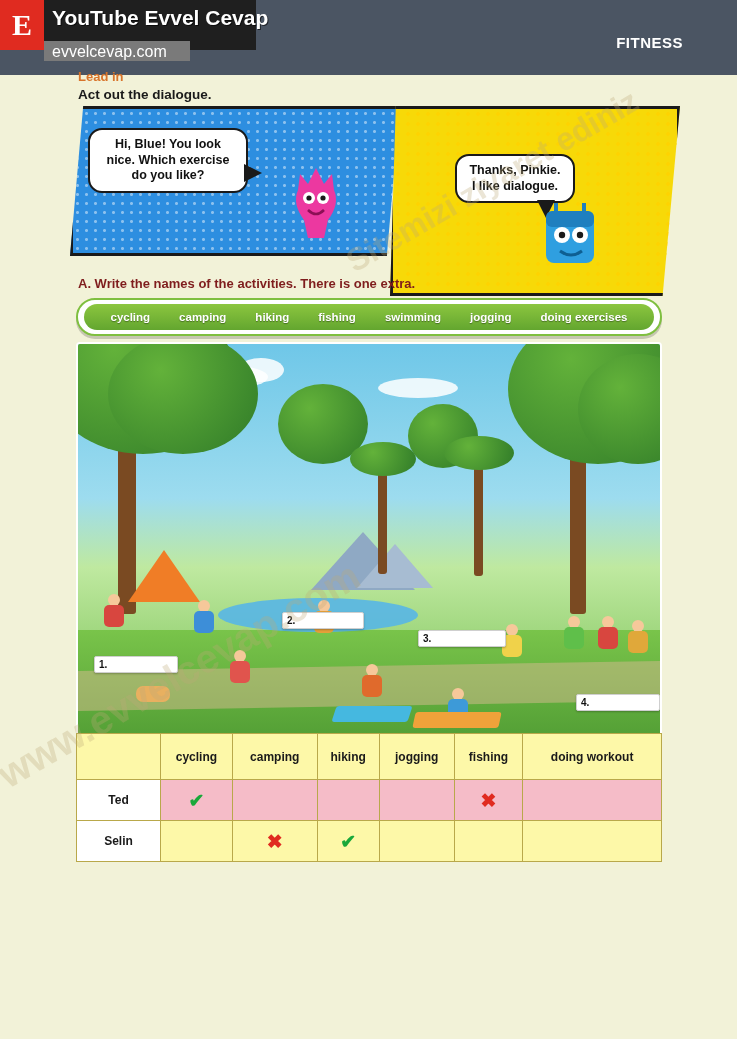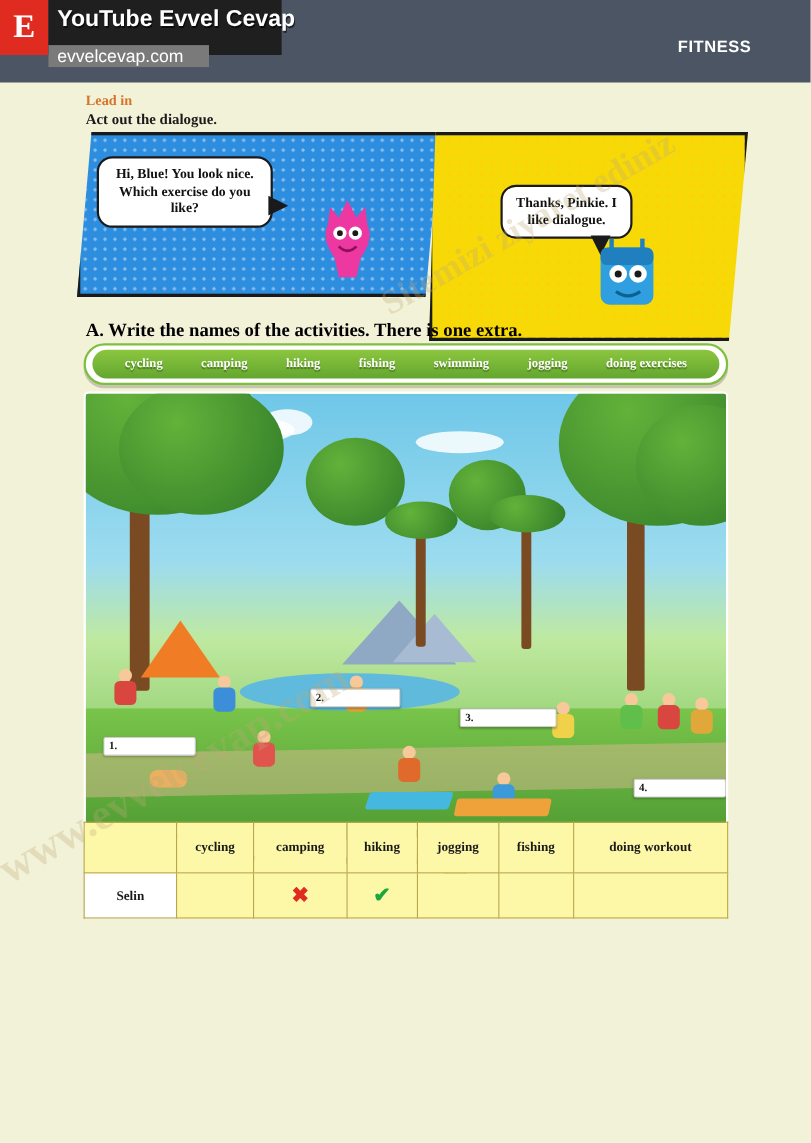--- a/index.html
+++ b/index.html
@@ -42,21 +42,21 @@
   .site-url {
     position: absolute; left: 52px; top: 43px;
     color: #ffffff; font-size: 16px;
   }
   .unit-title {
     position: absolute; right: 54px; top: 34px;
     color: #ffffff; font-size: 15px; font-weight: bold; letter-spacing: .5px;
   }
 
   
-  .page { position: absolute; left: 0; top: 72px; width: 737px; height: 700px; font-family: Liberation Serif, serif; }
+  .page { position: absolute; left: 0; top: 58px; width: 737px; height: 700px; }
 
   .lead-in {
     position: absolute; left: 78px; top: 11px;
     color: #d8742a; font-size: 13px; font-weight: bold;
   }
   .act-out {
     position: absolute; left: 78px; top: 29px;
     color: #1a1a1a; font-size: 13.5px; font-weight: bold;
   }
 
@@ -116,21 +116,21 @@
   .pinkie {
     position: absolute; left: 228px; top: 58px; width: 56px; height: 78px;
   }
   .bluey {
     position: absolute; left: 478px; top: 95px; width: 64px; height: 72px;
   }
 
   
   .task-a {
     position: absolute; left: 78px; top: 218px;
-    font-size: 17px; font-weight: bold; color: #000000;
+    font-size: 13px; font-weight: bold; color: #7f1d1d;
   }
   .word-bank {
     position: absolute; left: 76px; top: 240px; width: 586px; height: 38px;
     background: #ffffff; border: 2px solid #7fbf3f; border-radius: 19px;
     box-shadow: 0 3px 0 rgba(0,0,0,.18);
     display: flex; align-items: center; justify-content: center; gap: 5px;
   }
   .word-bank-inner {
     width: 100%; height: 26px; margin: 0 6px;
     background: linear-gradient(#8cc63f, #63a62f);
@@ -428,20 +428,29 @@
         <th class="name-col"></th>
         <th>cycling</th>
         <th>camping</th>
         <th>hiking</th>
         <th>jogging</th>
         <th>fishing</th>
         <th>doing workout</th>
       </tr>
     </thead>
     <tbody>
+      <tr class="row-pink">
+        <td class="name-cell">Ted</td>
+        <td><span class="cellmark mark-tick">✔</span></td>
+        <td></td>
+        <td></td>
+        <td></td>
+        <td><span class="cellmark mark-cross">✖</span></td>
+        <td></td>
+      </tr>
       <tr class="row-yellow">
         <td class="name-cell">Selin</td>
         <td></td>
         <td><span class="cellmark mark-cross">✖</span></td>
         <td><span class="cellmark mark-tick">✔</span></td>
         <td></td>
         <td></td>
         <td></td>
       </tr>
     </tbody>

